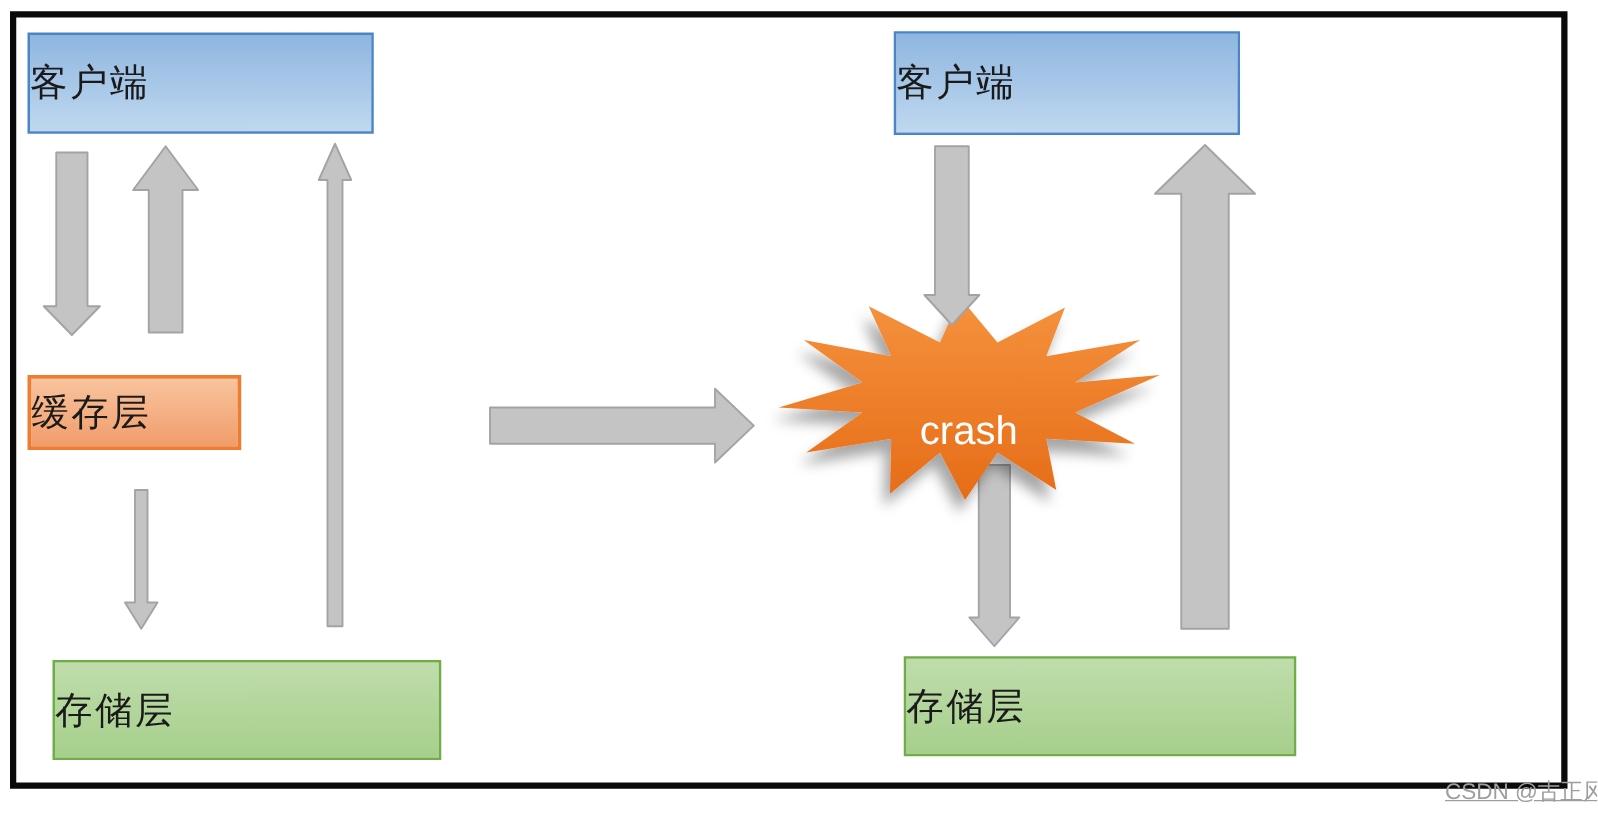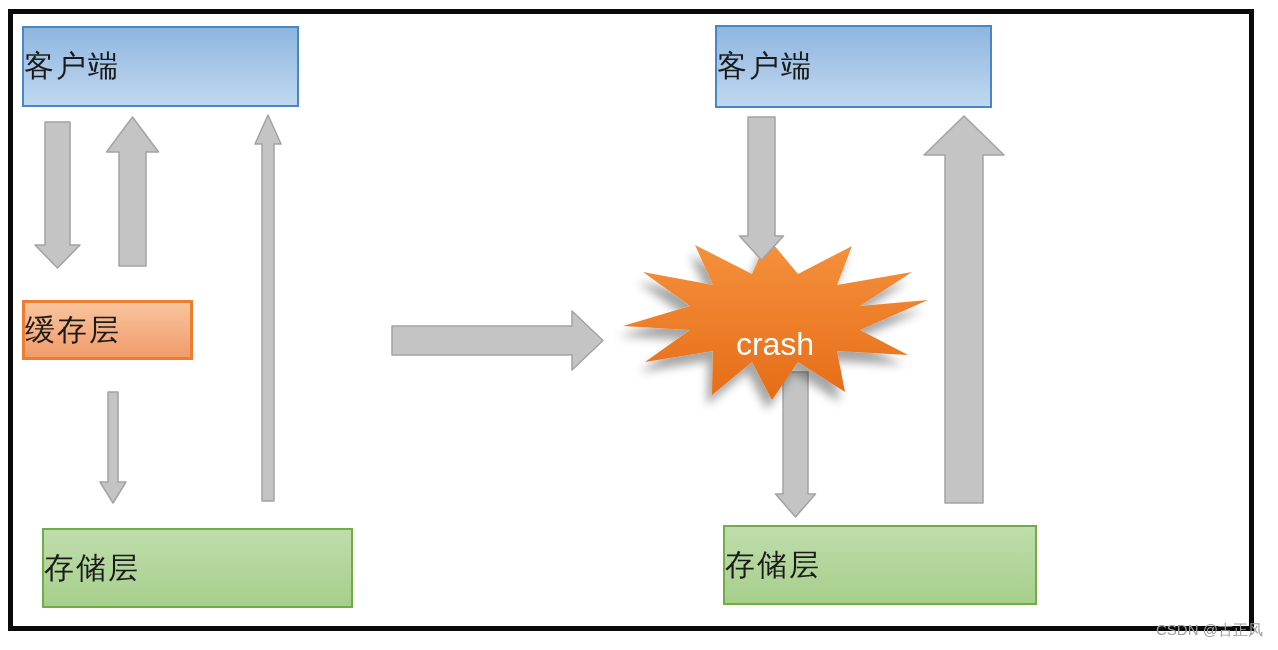--- a/index.html
+++ b/index.html
@@ -39,21 +39,21 @@
     position:absolute;left:372px;top:264px;width:240px;
     font-size:30px;letter-spacing:1px;text-align:center;z-index:2;white-space:nowrap;
   }
   #crash-label{
     position:absolute;left:695px;top:302px;width:160px;
     font-size:32px;line-height:36px;text-align:center;
     color:var(--crash-text,#ffffff);z-index:3;margin-top:24px;
   }
   #watermark{
     position:absolute;left:1156px;top:621px;width:120px;
-    font-size:15px;color:var(--watermark,#9e9e9e);z-index:5;white-space:nowrap;
+    font-size:18px;color:var(--watermark,#9e9e9e);z-index:5;white-space:nowrap;text-decoration:underline;
   }
   svg.overlay{position:absolute;left:0;top:0;z-index:1;}
   .arrow{
     fill:var(--arrow-fill,#c4c4c4);
     stroke:var(--arrow-stroke,#a3a3a3);
     stroke-width:1.5;stroke-linejoin:round;
   }
 </style>
 </head>
 <body>

